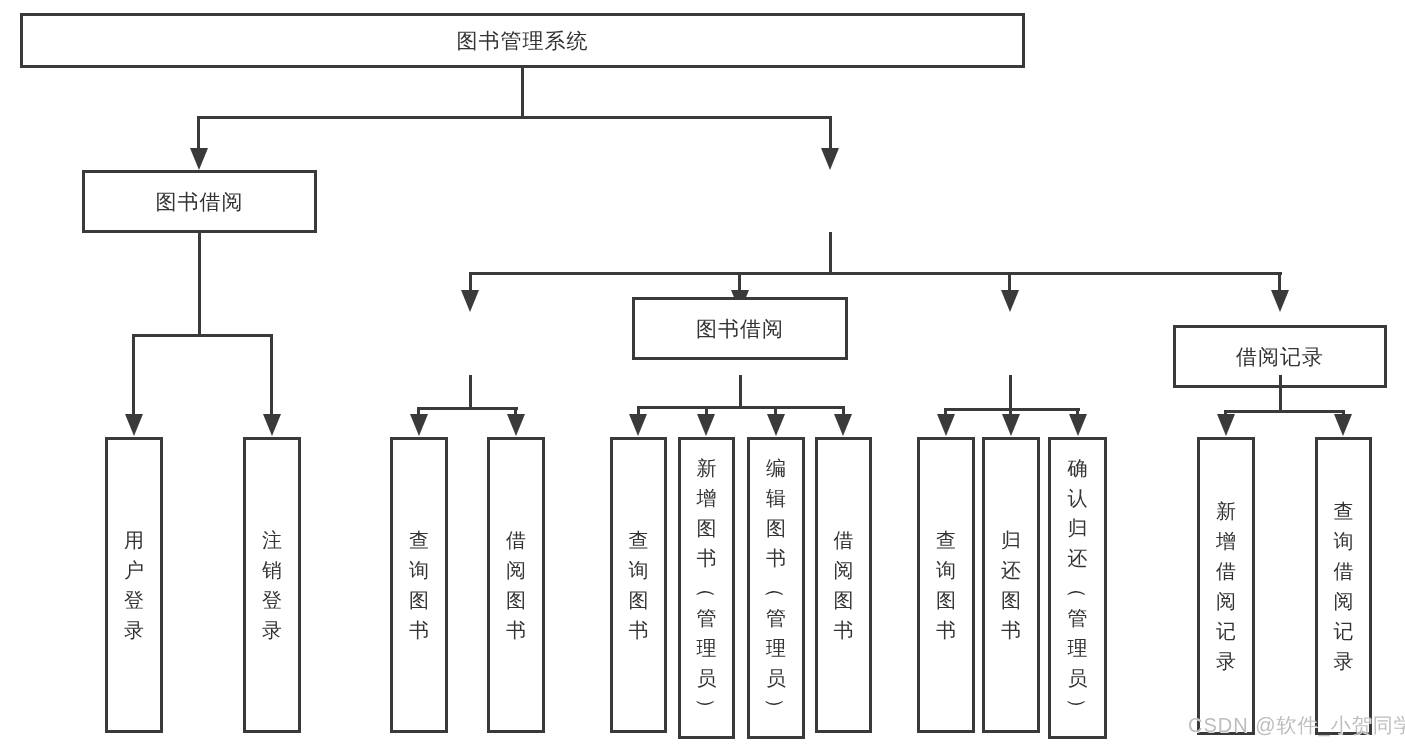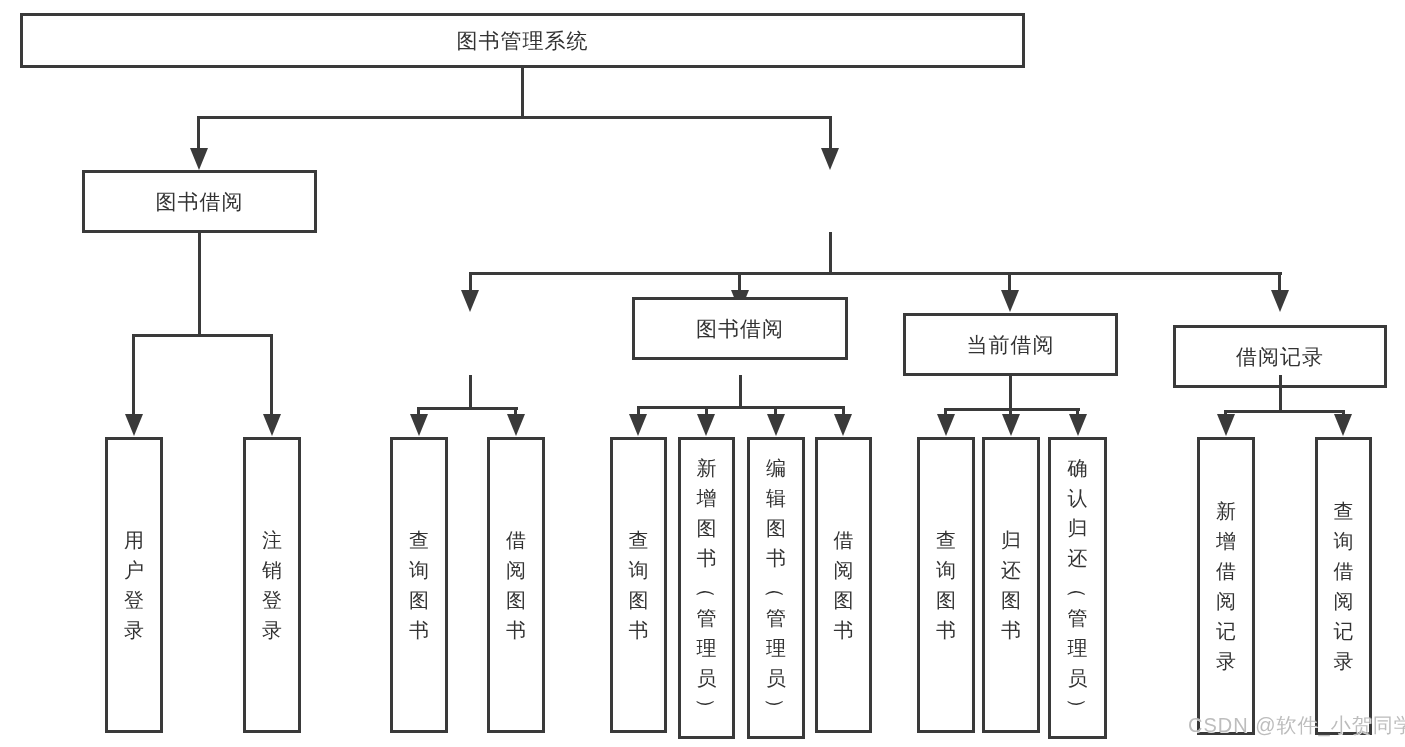--- a/index.html
+++ b/index.html
@@ -62,23 +62,20 @@
   <div class="vline" style="left:1008px;top:272px;height:20px"></div>
   <div class="vline" style="left:1278px;top:272px;height:20px"></div>
   <div class="arrow" style="left:461px;top:290px"></div>
   <div class="arrow" style="left:731px;top:290px"></div>
   <div class="arrow" style="left:1001px;top:290px"></div>
   <div class="arrow" style="left:1271px;top:290px"></div>
 
   <div class="node" style="left:632px;top:297px;width:216px;height:63px">
     <span class="hlabel">图书借阅</span>
   </div>
-  <div class="node" style="left:903px;top:313px;width:215px;height:63px">
-    <span class="hlabel">当前借阅</span>
-  </div>
   <div class="node" style="left:1173px;top:325px;width:214px;height:63px">
     <span class="hlabel">借阅记录</span>
   </div>
 
   <div class="vline" style="left:469px;top:375px;height:34px"></div>
   <div class="hline" style="left:418px;top:407px;width:100px"></div>
   <div class="vline" style="left:417px;top:407px;height:10px"></div>
   <div class="vline" style="left:514px;top:407px;height:10px"></div>
   <div class="arrow" style="left:410px;top:414px"></div>
   <div class="arrow" style="left:507px;top:414px"></div>

